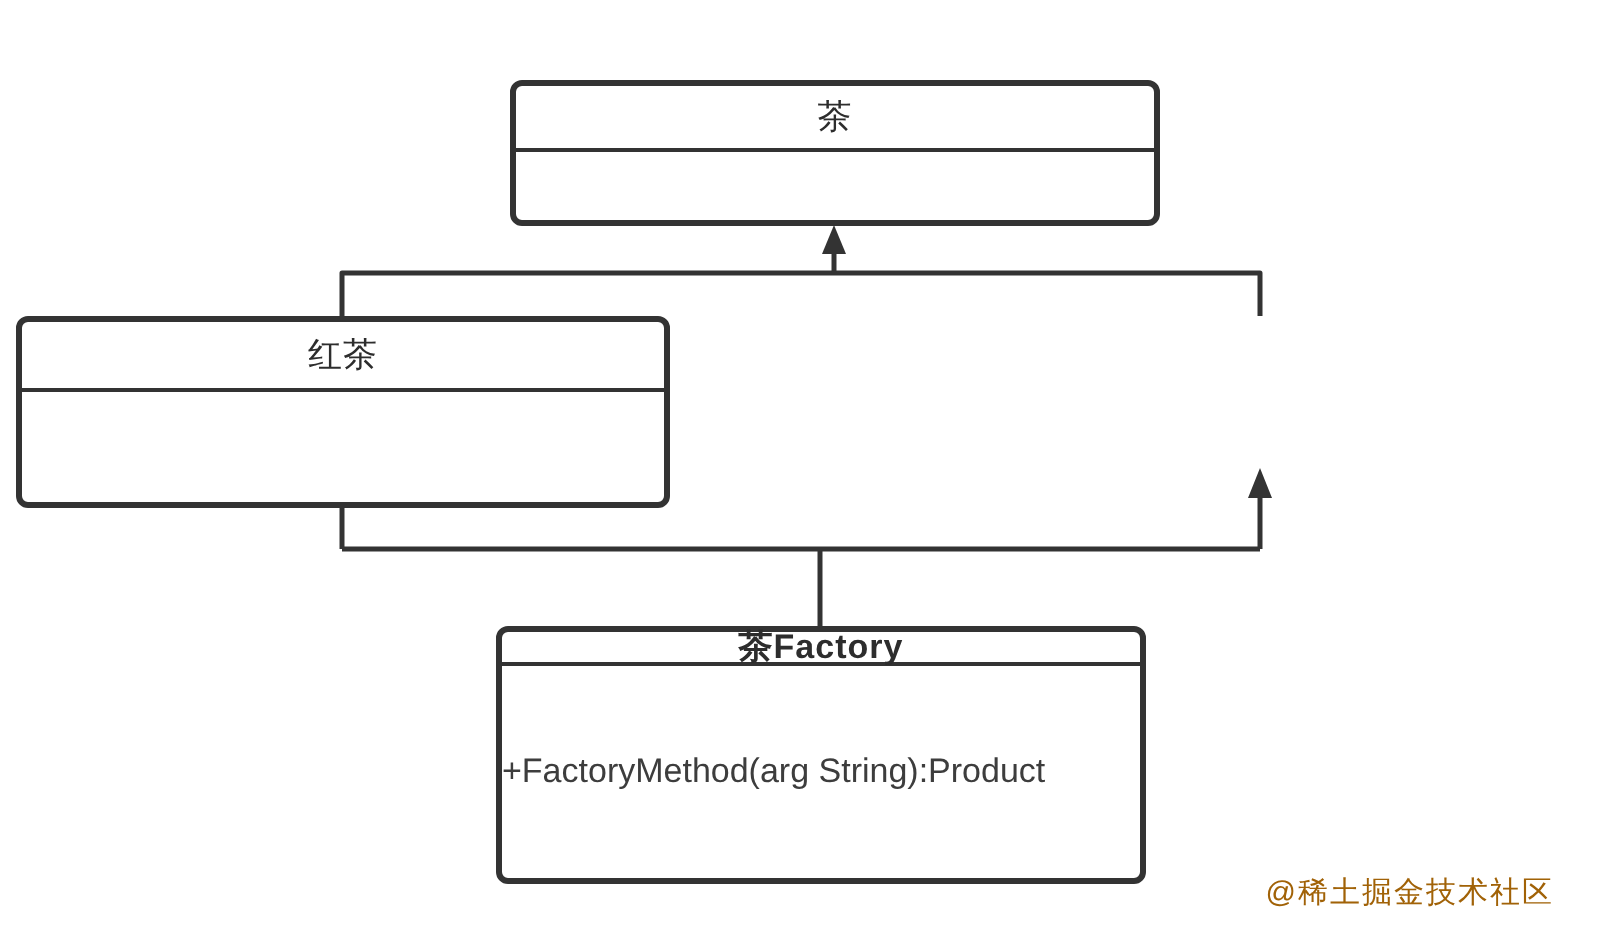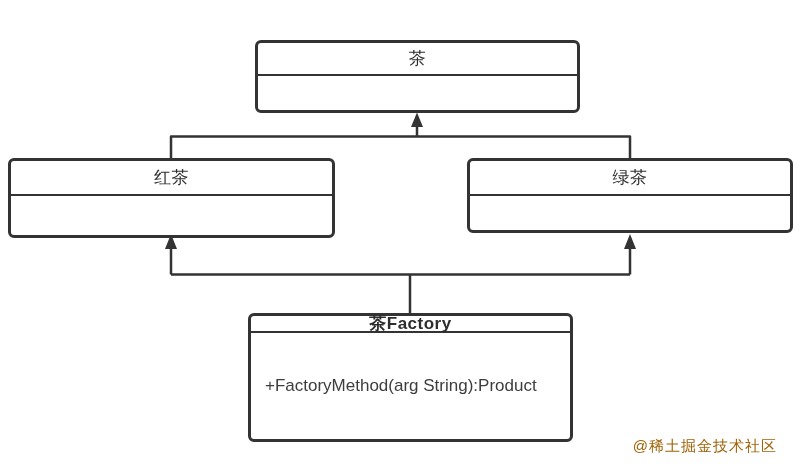--- a/index.html
+++ b/index.html
@@ -45,29 +45,28 @@
     letter-spacing: 0.5px;
   }
   .uml-title.bold { font-weight: bold; }
   .uml-body {
     flex: 1;
     display: flex;
     align-items: center;
     box-sizing: border-box;
   }
   .uml-method {
-    padding-left: 14px;
     font-size: 17px;
     color: #3d3d3d;
     white-space: nowrap;
   }
   
   .box-tea        { left: 255px; top: 40px;  width: 325px; height: 73px; }
   .box-tea .uml-title        { height: 33px; }
-  .box-black-tea  { left: 8px;   top: 158px; width: 327px; height: 80px; }
+  .box-black-tea  { left: 8px;   top: 158px; width: 327px; height: 96px; }
   .box-black-tea .uml-title  { height: 35px; }
   .box-green-tea  { left: 467px; top: 158px; width: 326px; height: 75px; }
   .box-green-tea .uml-title  { height: 35px; }
   .box-factory    { left: 248px; top: 313px; width: 325px; height: 129px; }
   .box-factory .uml-title    { height: 17px; }
   .watermark {
     position: absolute;
     right: 24px;
     bottom: 12px;
     font-size: 15px;
@@ -102,24 +101,20 @@
   <div class="uml-box box-tea">
     <div class="uml-title">茶</div>
     <div class="uml-body"></div>
   </div>
 
   <div class="uml-box box-black-tea">
     <div class="uml-title">红茶</div>
     <div class="uml-body"></div>
   </div>
 
-  <div class="uml-box box-green-tea">
-    <div class="uml-title">绿茶</div>
-    <div class="uml-body"></div>
-  </div>
 
   <div class="uml-box box-factory">
     <div class="uml-title bold">茶Factory</div>
     <div class="uml-body">
       <span class="uml-method">+FactoryMethod(arg String):Product</span>
     </div>
   </div>
 
   <div class="watermark">@稀土掘金技术社区</div>
 

